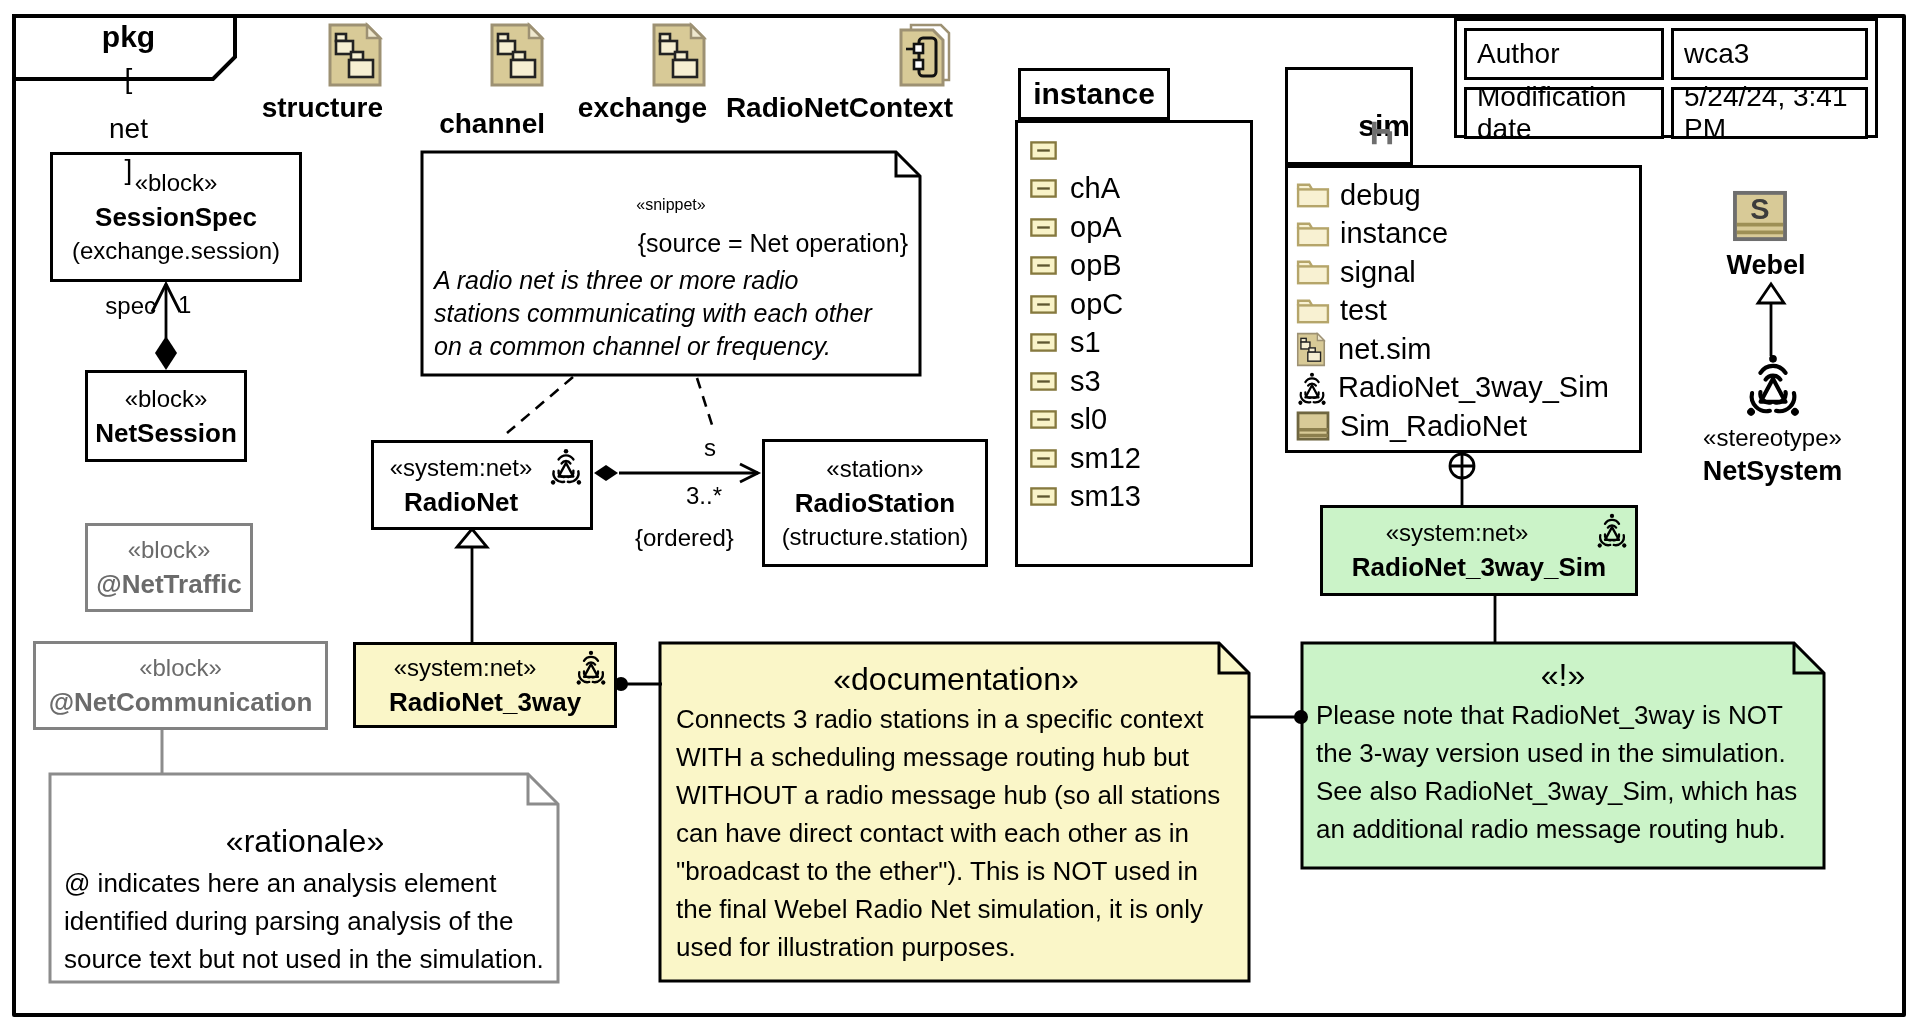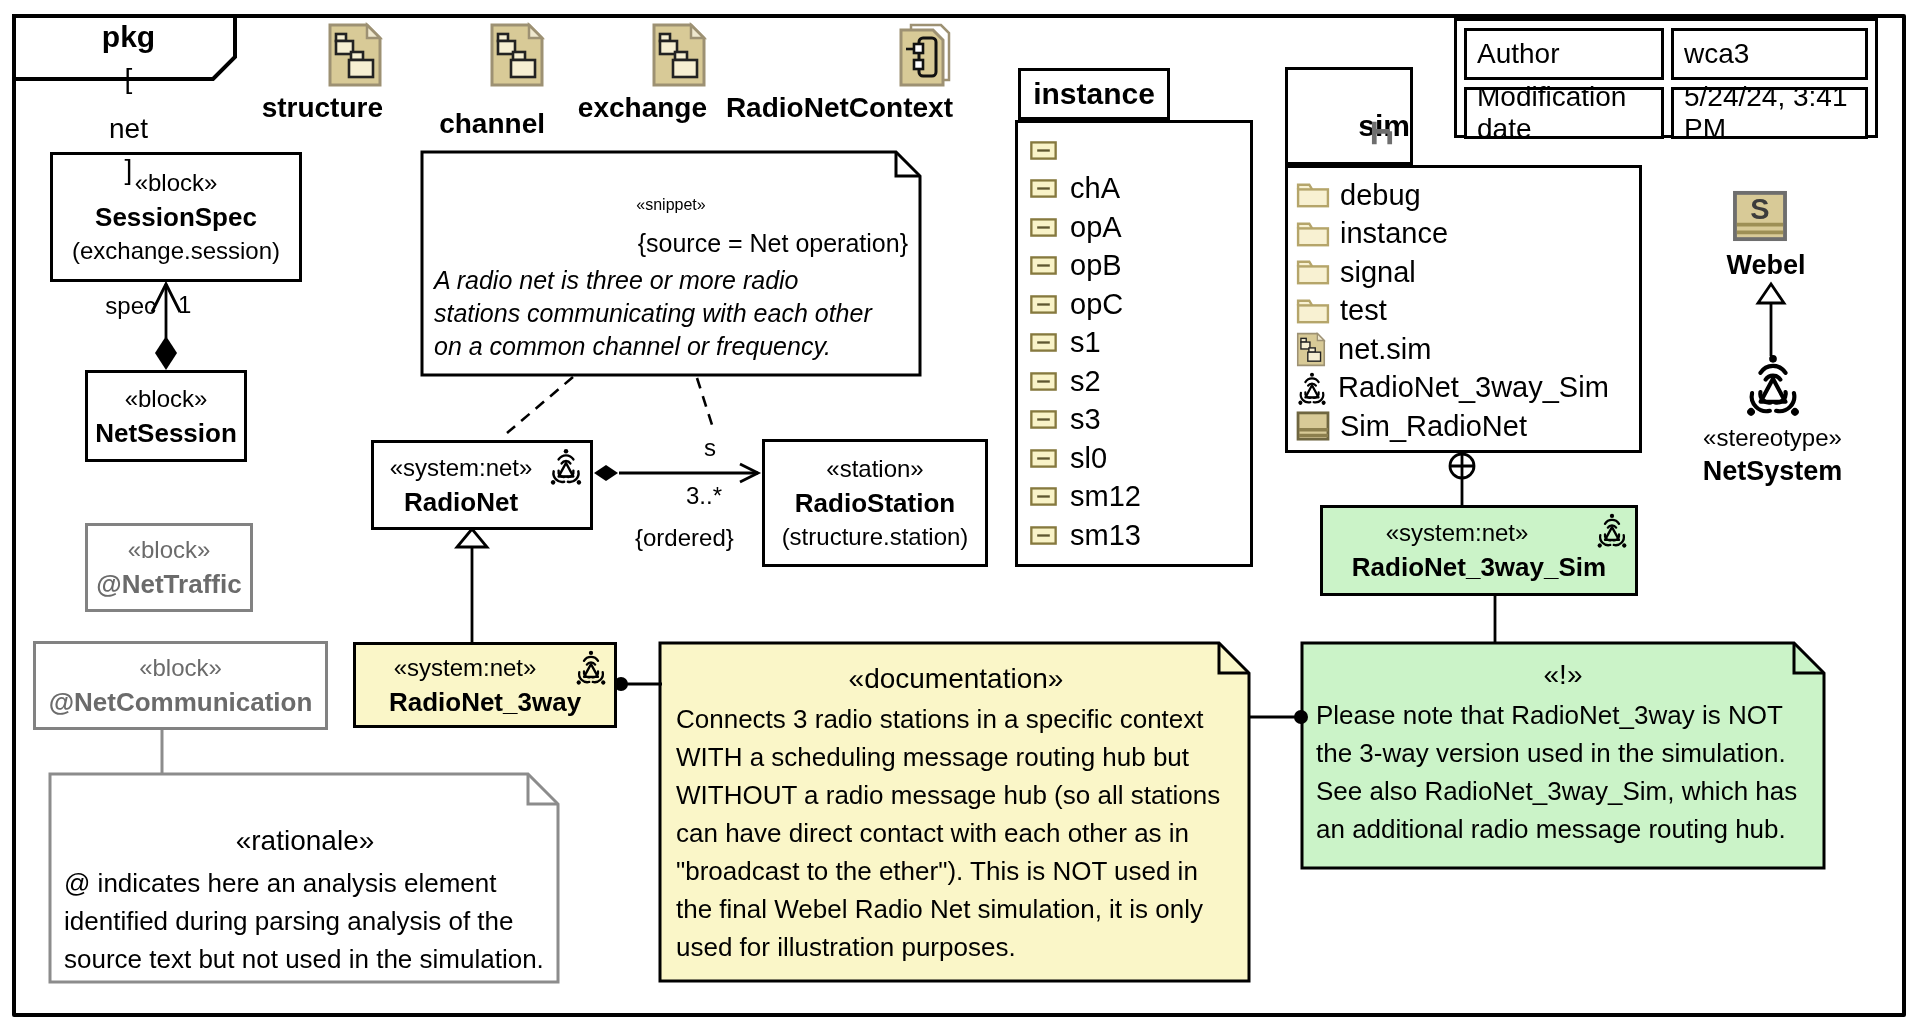--- a/index.html
+++ b/index.html
@@ -17,21 +17,21 @@
   .bname{font-size:26px;font-weight:700;line-height:1;}
   .qual{font-size:24px;line-height:1;}
   .boxicon{position:absolute;right:6px;top:3px;}
   .pkgtab{background:#fff;border:3px solid #000;display:flex;align-items:center;
           justify-content:center;font-size:30px;font-weight:700;z-index:2;}
   .pkgbody{background:#fff;border:3px solid #000;padding:8px 6px 0 12px;z-index:2;}
   .prow{display:flex;align-items:center;height:38.5px;}
   .pitem{font-size:29px;margin-left:13px;white-space:nowrap;}
   .edge-label{font-size:24px;line-height:1;z-index:2;}
   .note-text{z-index:2;font-size:26px;line-height:38px;}
-  .note-head{text-align:center;font-size:28px;}
+  .note-head{text-align:center;font-size:32px;}
   .note-body{white-space:pre-line;text-align:left;}
   .toppkg{display:flex;flex-direction:column;align-items:flex-end;z-index:2;}
   .toppkg .lbl{font-size:28px;font-weight:700;margin-top:4px;}
   .meta{border:3px solid #000;padding:7px;display:grid;grid-template-columns:200px 1fr;
         gap:7px;z-index:2;background:#fff;}
   .meta .cell{border:3px solid #000;font-size:28px;display:flex;align-items:center;
               padding-left:10px;height:46px;background:#fff;}
   .tabcontent{display:flex;align-items:center;z-index:3;font-size:28px;}
   .tabcontent .kw{font-weight:700;font-size:30px;}
 </style>
@@ -345,26 +345,20 @@
     <div class="prow">
       <svg width="27" height="19" viewBox="0 0 30 21">
           <use href="#sym-slot"></use>
         </svg>
       <span class="pitem">s1</span>
     </div>
     <div class="prow">
       <svg width="27" height="19" viewBox="0 0 30 21">
           <use href="#sym-slot"></use>
         </svg>
-      <span class="pitem">s2</span>
-    </div>
-    <div class="prow">
-      <svg width="27" height="19" viewBox="0 0 30 21">
-          <use href="#sym-slot"></use>
-        </svg>
       <span class="pitem">s3</span>
     </div>
     <div class="prow">
       <svg width="27" height="19" viewBox="0 0 30 21">
           <use href="#sym-slot"></use>
         </svg>
       <span class="pitem">sl0</span>
     </div>
     <div class="prow">
       <svg width="27" height="19" viewBox="0 0 30 21">

